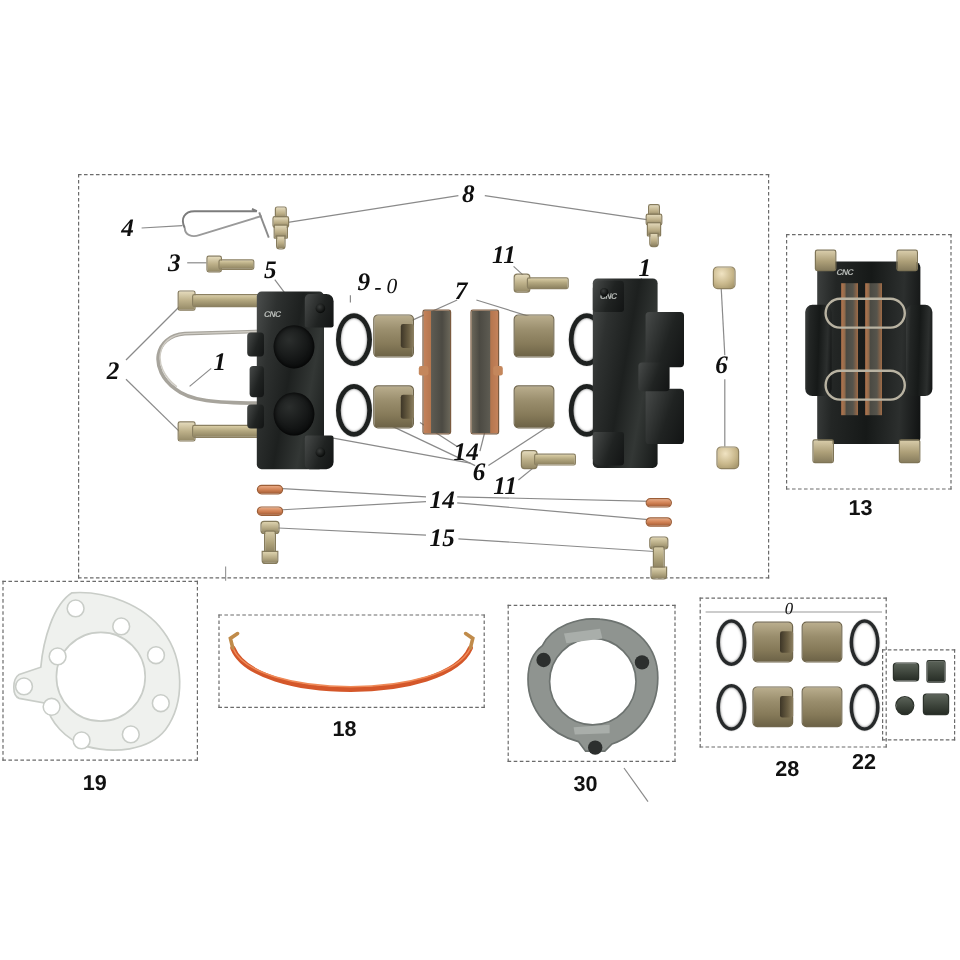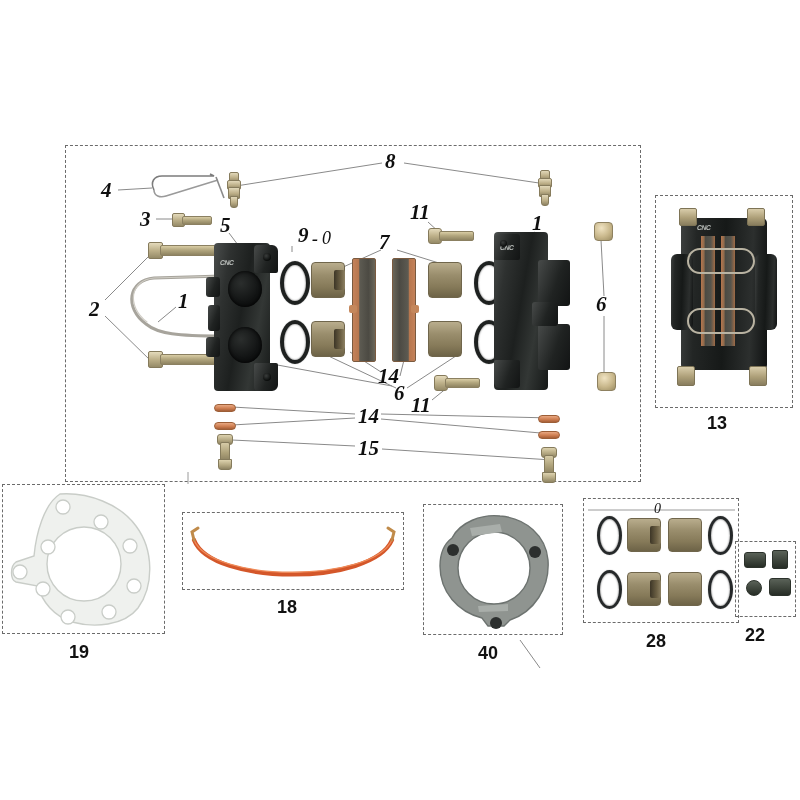--- a/index.html
+++ b/index.html
@@ -428,21 +428,21 @@
     <path d="M22,30 C30,14 52,6 70,8 C96,10 116,28 118,52
              C120,80 104,104 80,112 L74,118 L58,118 L52,110
              C28,104 10,84 10,58 C10,46 14,36 22,30 Z" fill="#8f9490" stroke="#6d7370" stroke-width="1.4"></path>
     <circle cx="64" cy="60" r="36" fill="#ffffff" stroke="#6d7370" stroke-width="1.4"></circle>
     <circle cx="23" cy="42" r="6" fill="#2c2f2e"></circle>
     <circle cx="105" cy="44" r="6" fill="#2c2f2e"></circle>
     <circle cx="66" cy="115" r="6" fill="#2c2f2e"></circle>
     <path d="M40,20 L70,16 L72,24 L42,28 Z" fill="#a9aeaa"></path>
     <path d="M48,98 L78,96 L78,103 L49,104 Z" fill="#a9aeaa"></path>
   </svg>
-  <div class="cap" style="left:478px;top:644px;">40</div>
+  <div class="cap" style="left:478px;top:644px;">30</div>
 
   <div class="pbox" style="left:583px;top:498px;width:156px;height:125px;"></div>
   <div class="sub0" style="left:654px;top:502px;">0</div>
 
   <div class="oring thin" style="left:597px;top:516px;width:19px;height:33px;"></div>
   <div class="oring thin" style="left:597px;top:570px;width:19px;height:33px;"></div>
   <div class="oring thin" style="left:708px;top:516px;width:19px;height:33px;"></div>
   <div class="oring thin" style="left:708px;top:570px;width:19px;height:33px;"></div>
 
   <div class="piston" style="left:627px;top:518px;width:32px;height:32px;">
@@ -453,21 +453,21 @@
     </div>
   <div class="piston plain" style="left:668px;top:518px;width:32px;height:32px;"></div>
   <div class="piston plain" style="left:668px;top:572px;width:32px;height:32px;"></div>
   <div class="cap" style="left:646px;top:632px;">28</div>
 
   <div class="pbox" style="left:735px;top:541px;width:61px;height:76px;"></div>
   <div class="hw" style="left:744px;top:552px;width:20px;height:14px;border-radius:3px;"></div>
   <div class="hw" style="left:772px;top:550px;width:14px;height:17px;border-radius:2px;"></div>
   <div class="hw" style="left:746px;top:580px;width:14px;height:14px;border-radius:50%;"></div>
   <div class="hw" style="left:769px;top:578px;width:20px;height:16px;border-radius:3px;"></div>
-  <div class="cap" style="left:745px;top:626px;">22</div>
+  <div class="cap" style="left:710px;top:626px;">22</div>
 
   <div class="num" style="left:178px;top:291px;">1</div>
   <div class="num" style="left:89px;top:299px;">2</div>
   <div class="num" style="left:140px;top:209px;">3</div>
   <div class="num" style="left:101px;top:180px;">4</div>
   <div class="num" style="left:220px;top:215px;">5</div>
   <div class="num" style="left:394px;top:383px;">6</div>
   <div class="num" style="left:379px;top:232px;">7</div>
   <div class="num" style="left:385px;top:151px;">8</div>
 

